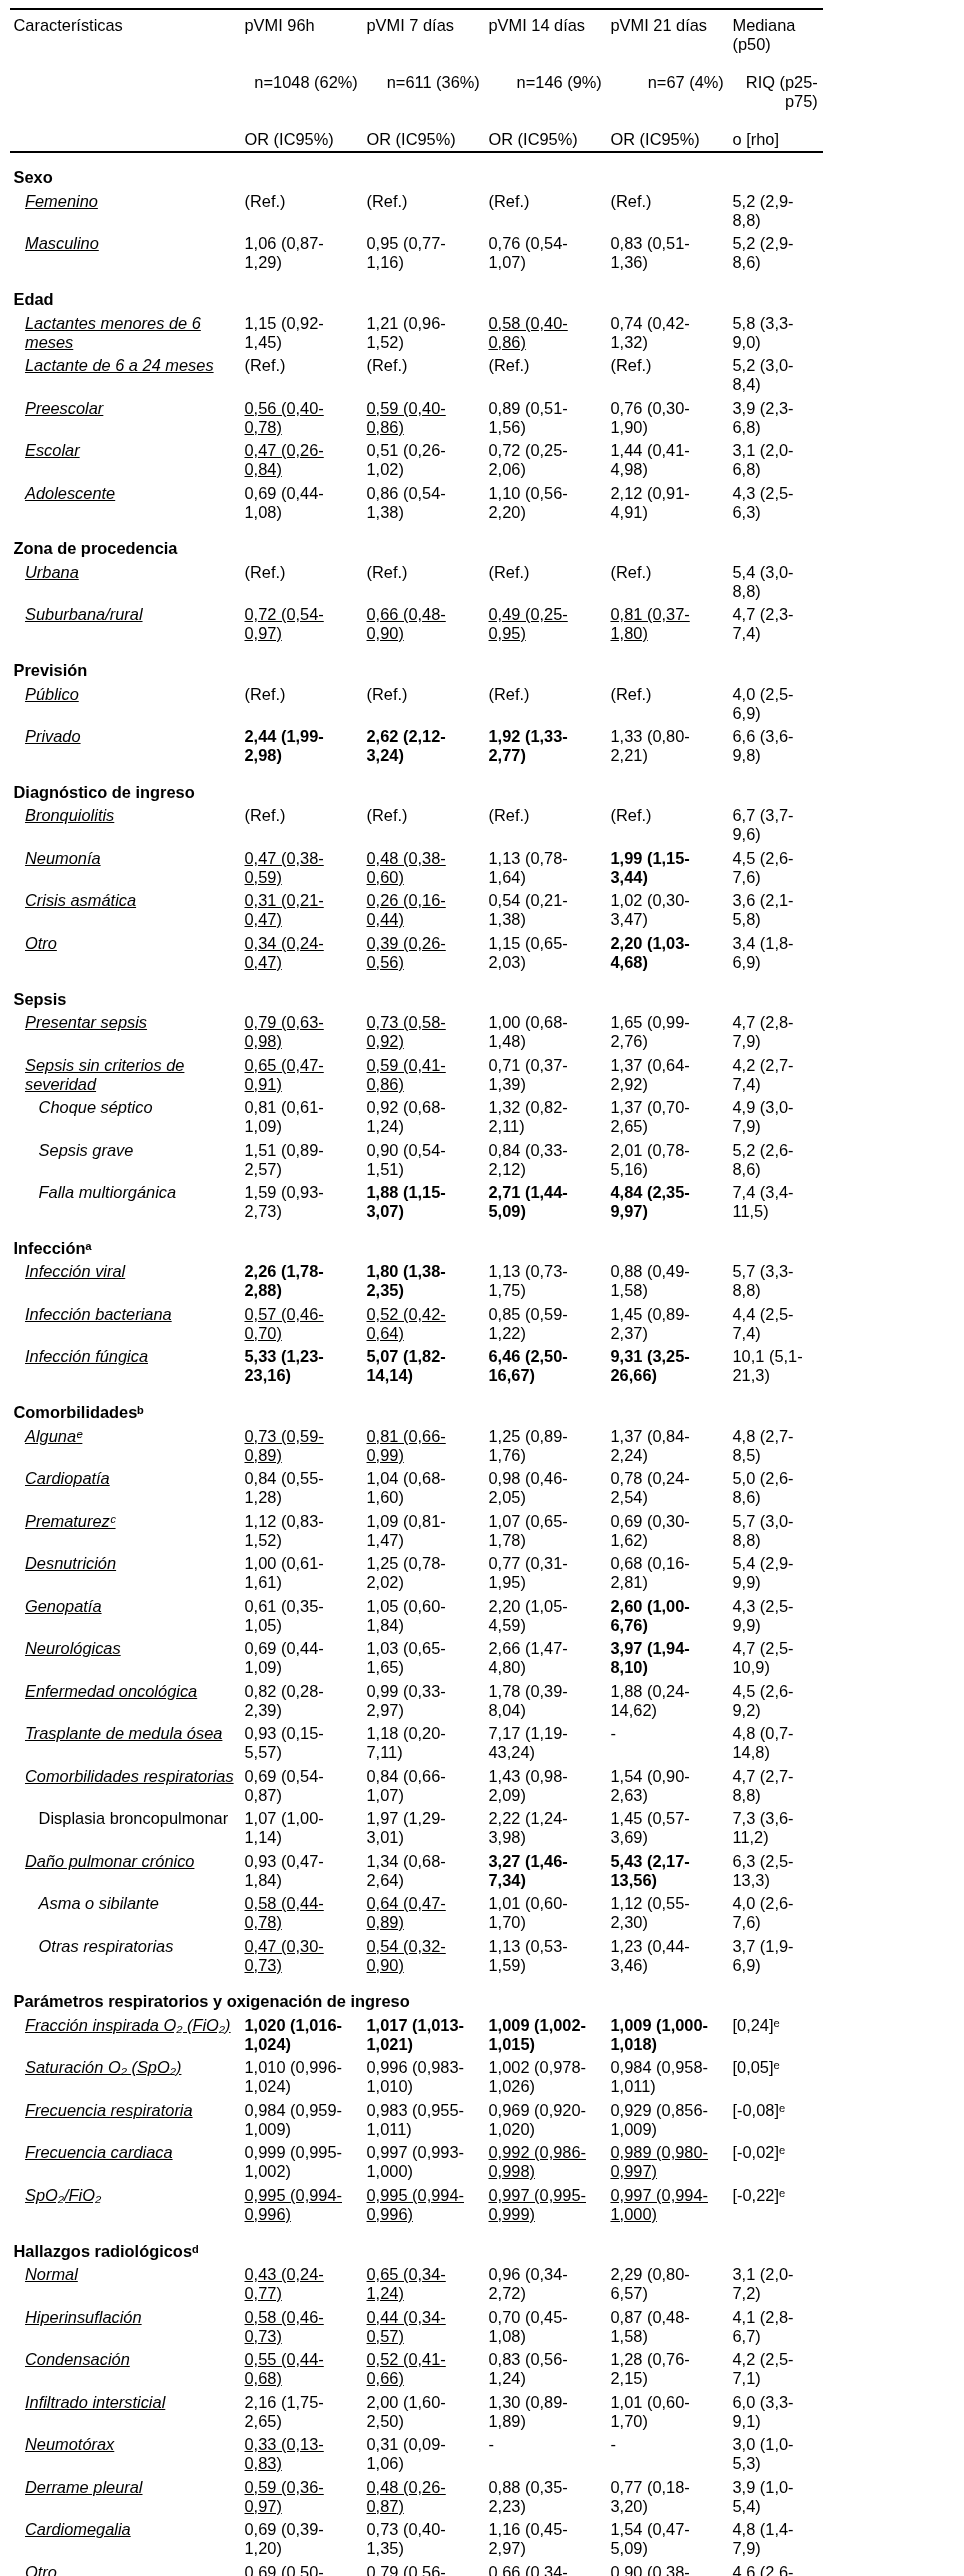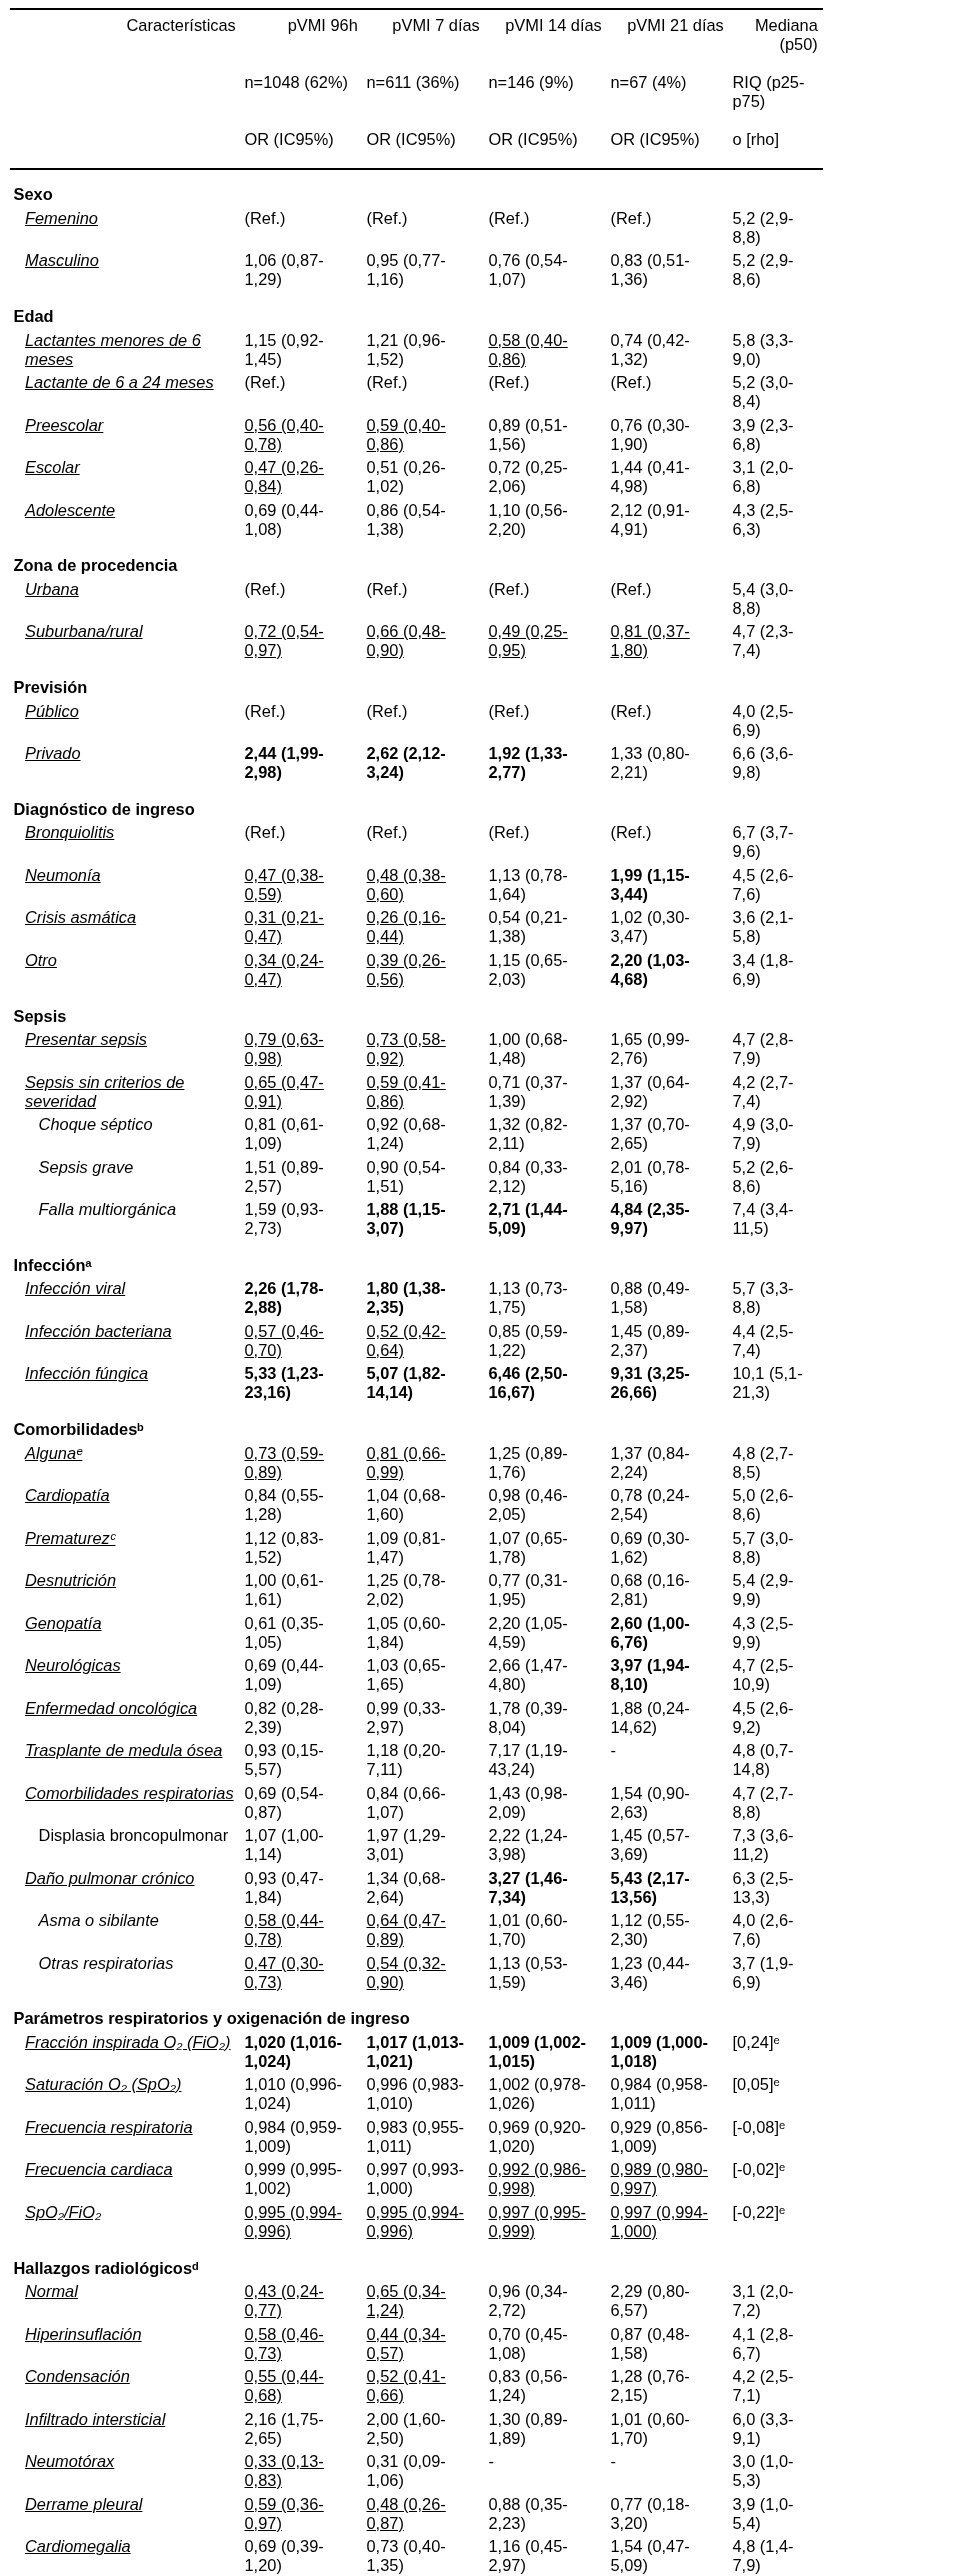--- a/index.html
+++ b/index.html
@@ -22,23 +22,23 @@
   col.c-or    { width: 122px; }
   col.c-med   { width: 94px; }
   th, td {
     text-align: left;
     vertical-align: top;
     font-weight: normal;
     padding: 1.9px 4.8px 2.9px 3.9px;
     overflow-wrap: break-word;
     word-wrap: break-word;
   }
-  thead tr.h-title th { padding-top: 6.8px; padding-bottom: 17.4px; text-align: right; }
-  thead tr.h-n th { padding-bottom: 17.4px; }
-  thead tr.h-measure th { padding-bottom: 19px; border-bottom: 2.9px solid #000; }
+  thead tr.h-title th { padding-top: 6.8px; padding-bottom: 17.4px; }
+  thead tr.h-n th { padding-bottom: 17.4px; text-align: right; }
+  thead tr.h-measure th { padding-bottom: 2px; border-bottom: 2.9px solid #000; }
   th.h-label { border-bottom: 2.9px solid #000; }
   td.sec { font-weight: bold; font-style: normal; padding-top: 15px; }
   td.rl { font-style: italic; }
   td.rl.l1 { padding-left: 15.4px; text-decoration: underline; }
   td.rl.l2 { padding-left: 29px; }
   td.rl.plain { font-style: normal; }
   td.v.u { text-decoration: underline; }
   td.v.b { font-weight: bold; }
 </style>
 </head>

